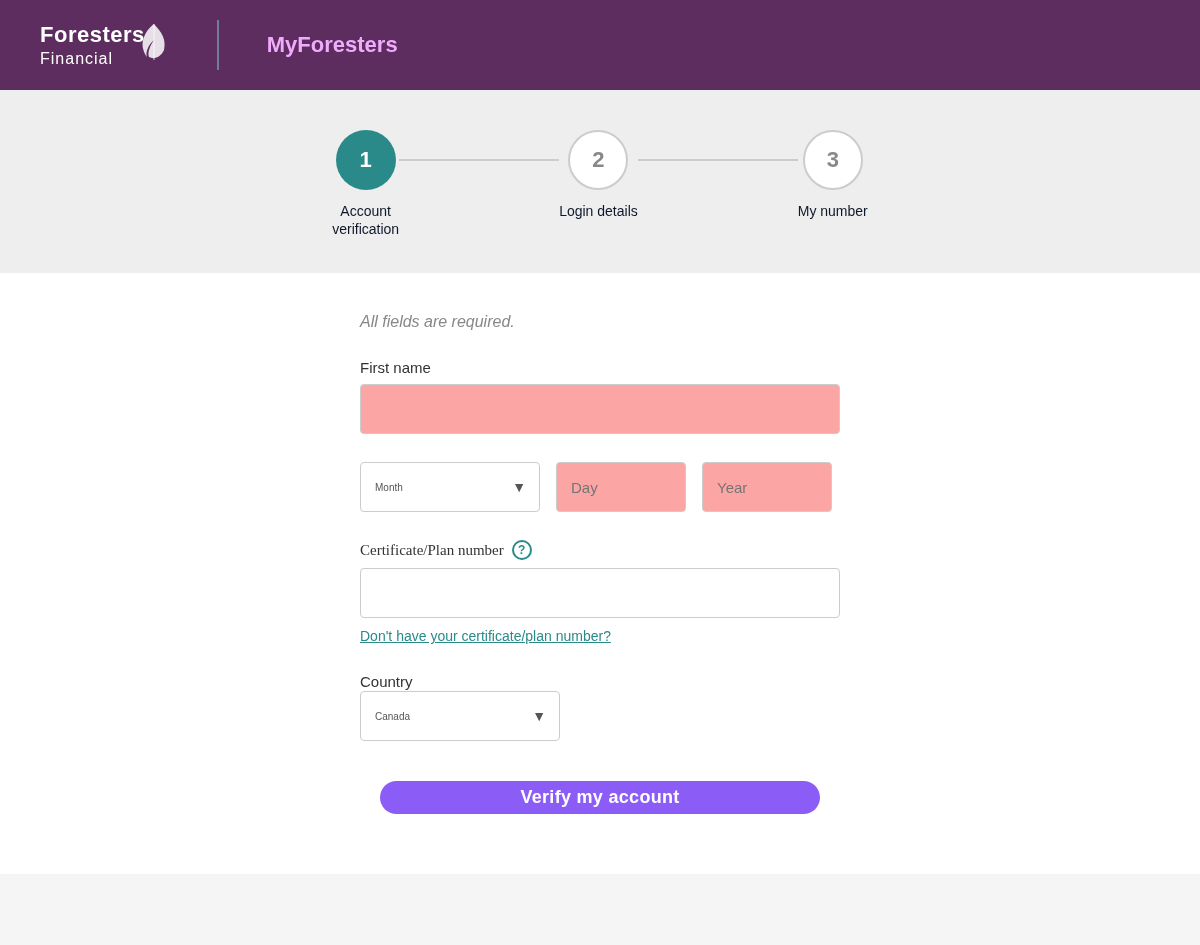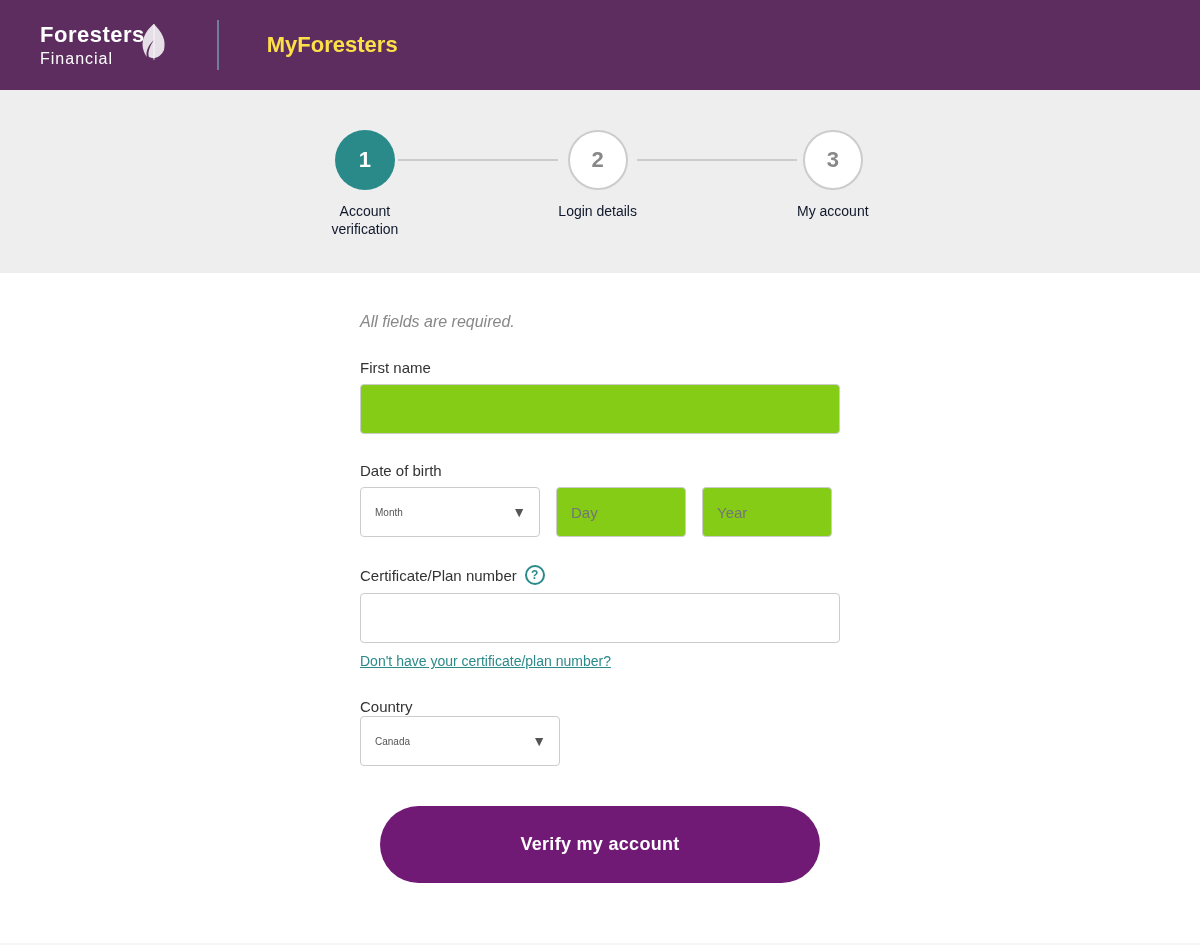--- a/index.html
+++ b/index.html
@@ -42,21 +42,21 @@
       background: #7a9fb5;
       opacity: 0.7;
       margin: 0 20px;
     }
     .logo-leaf {
       color: white;
       font-size: 28px;
       margin-left: -10px;
     }
     .app-name {
-      color: #fde047;
+      color: #f0abfc;
       font-size: 22px;
       font-weight: 700;
     }
 
     
     .stepper-area {
       background: #eeeeee;
       padding: 40px 0 35px;
     }
     .stepper {
@@ -140,21 +140,21 @@
       font-weight: 400;
     }
     .form-input {
       height: 50px;
       border: 1.5px solid #ccc;
       border-radius: 4px;
       padding: 0 14px;
       font-size: 15px;
       color: #333;
       outline: none;
-      background: #84cc16;
+      background: #fca5a5;
     }
     .dob-row {
       display: flex;
       gap: 16px;
       margin-bottom: 28px;
     }
     .dob-label {
       font-size: 15px;
       color: #333;
       margin-bottom: 8px;
@@ -234,25 +234,25 @@
     }
 
     .country-section {
       margin-bottom: 40px;
     }
     .country-select-wrapper {
       position: relative;
       max-width: 200px;
     }
     .verify-btn {
-      background: #701a75;
+      background: #8b5cf6;
       color: white;
       border: none;
       border-radius: 50px;
-      padding: 28px 60px;
+      padding: 6px 60px;
       font-size: 18px;
       font-weight: 600;
       cursor: pointer;
       width: 520px;
       max-width: calc(100% - 40px);
       letter-spacing: 0.3px;
     }
   </style>
 </head>
 <body>
@@ -294,38 +294,37 @@
       </div>
       <div class="step-label">Login details</div>
     </div>
 
     <div class="step-connector"></div>
 
     <div class="step">
       <div class="step-circle inactive">
         <span>3</span>
       </div>
-      <div class="step-label">My account</div>
+      <div class="step-label">My number</div>
     </div>
   </div>
 </div>
 
 <div class="main-content">
   <div class="form-container">
     <p class="required-note">All fields are required.</p>
 
     <div class="form-row">
       <div class="form-group">
         <label>First name</label>
         <input type="text" class="form-input" style="">
       </div>
     </div>
 
     <div>
-      <div class="dob-label">Date of birth</div>
       <div class="dob-row">
 
         <div class="month-wrapper">
           <div class="select-wrapper">
             <select class="form-select">
               <option value="">Month</option>
               <option value="1">January</option>
               <option value="2">February</option>
               <option value="3">March</option>
               <option value="4">April</option>
@@ -347,21 +346,21 @@
         </div>
 
         <div class="year-input">
           <input type="text" class="form-input" placeholder="Year" style="width: 100%;">
         </div>
       </div>
     </div>
 
     <div style="margin-bottom: 28px;">
       <div class="label-with-icon">
-        <label style="margin-bottom:0;">Certificate/Plan number</label>
+        <label style="margin-bottom:0;font-family:Liberation Serif, serif;">Certificate/Plan number</label>
         <span class="help-icon">?</span>
       </div>
       <input type="text" class="cert-input" style="">
       <a class="no-cert-link">Don't have your certificate/plan number?</a>
     </div>
 
     <div class="country-section">
       <label>Country</label>
       <div class="country-select-wrapper">
         <select class="form-select">

